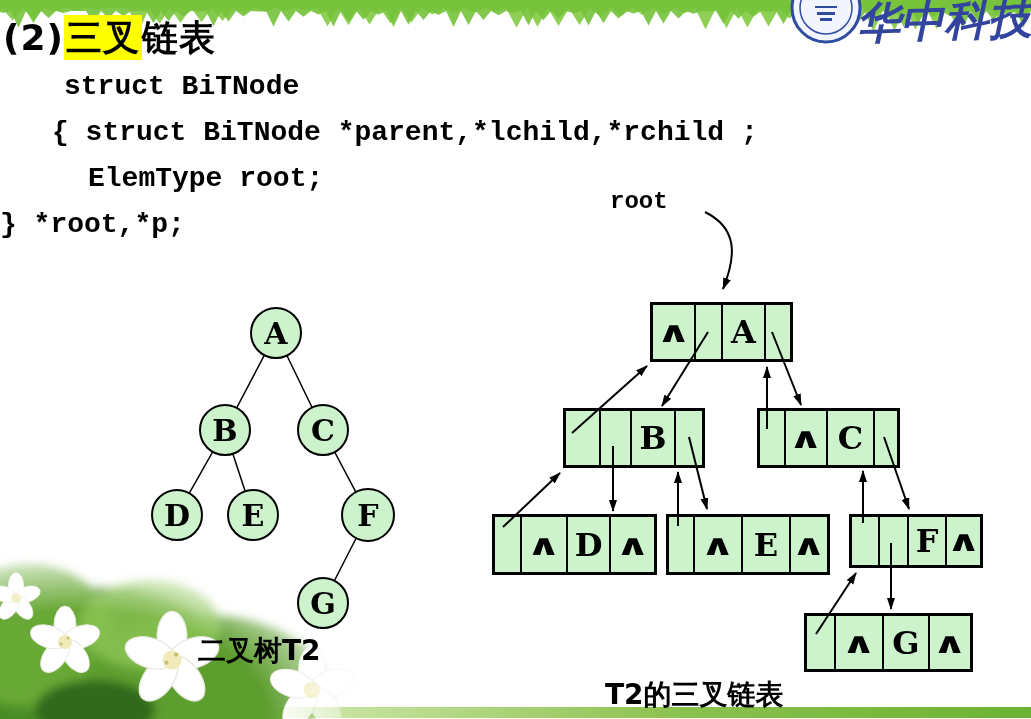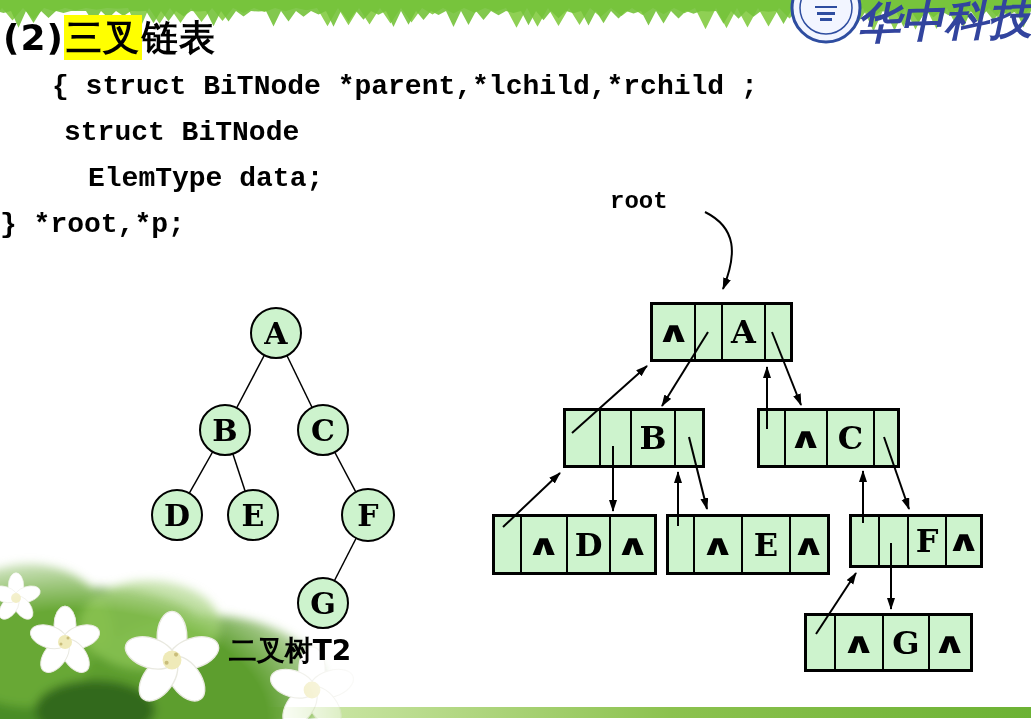--- a/index.html
+++ b/index.html
@@ -23,21 +23,21 @@
   .code .ln.i1{margin-left:64px;}
   .code .ln.i2{margin-left:52px;}
   .code .ln.i3{margin-left:88px;}
   .code .ln.i4{}
 
   
   .tree-edges{position:absolute;left:0;top:0;z-index:1;pointer-events:none;}
   .circle{position:absolute;z-index:2;width:52px;height:52px;border:2px solid #000;border-radius:50%;
     background:var(--node-fill);display:flex;align-items:center;justify-content:center;box-sizing:border-box;
     font-family:"DejaVu Serif",serif;font-size:30px;font-weight:bold;color:#000;}
-  .caption{position:absolute;z-index:5;font-size:28px;font-weight:bold;color:#000;text-align:center;
+  .caption{position:absolute;z-index:5;font-size:28px;font-weight:bold;color:#000;text-align:left;
     font-family:"DejaVu Sans",sans-serif;}
 
   
   .lbox{position:absolute;z-index:2;display:flex;background:var(--node-fill);border:3px solid #000;box-sizing:border-box;}
   .cell{border-right:2px solid #000;box-sizing:border-box;height:100%;display:flex;align-items:center;justify-content:center;
     font-size:29px;font-weight:bold;color:#000;}
   .cell:last-child{border-right:none;flex:1;}
   .cell span{display:inline-block;transform:scaleX(1.5);font-family:"DejaVu Sans",sans-serif;}
   .cell.data span{transform:none;font-family:"DejaVu Serif",serif;font-size:32px;}
   .root-label{position:absolute;left:610px;top:188px;z-index:5;font-size:24px;font-weight:bold;color:#000;
@@ -129,23 +129,23 @@
     <circle cx="38" cy="38" r="26" fill="none" stroke="#2e4da0" stroke-width="1.5"></circle>
     <rect x="29" y="42" width="18" height="3" fill="#2e4da0"></rect>
     <rect x="32" y="48" width="12" height="3" fill="#2e4da0"></rect>
     <rect x="27" y="36" width="22" height="2" fill="#2e4da0"></rect>
   </svg>
   <div class="wordmark">华中科技大学</div>
 
   <div class="title"><span>(2)</span><span class="hl">三叉</span><span>链表</span></div>
 
   <div class="code">
+    <div class="ln i1">struct BiTNode</div>
     <div class="ln i2">{ struct BiTNode *parent,*lchild,*rchild ;</div>
-    <div class="ln i1">struct BiTNode</div>
-    <div class="ln i3">ElemType data;</div>
+    <div class="ln i3">ElemType root;</div>
     <div class="ln i4">} *root,*p;</div>
   </div>
 
   <svg class="tree-edges" width="1031" height="719">
     <g stroke="#000" stroke-width="1.5">
       <line x1="276" y1="333" x2="225" y2="430"></line>
       <line x1="276" y1="333" x2="323" y2="430"></line>
       <line x1="225" y1="430" x2="177" y2="515"></line>
       <line x1="225" y1="430" x2="253" y2="515"></line>
       <line x1="323" y1="430" x2="368" y2="515"></line>
@@ -270,20 +270,21 @@
         <span>∧</span>
       </div>
     <div class="cell data" style="width:46px">
         <span>G</span>
       </div>
     <div class="cell">
         <span>∧</span>
       </div>
   </div>
 
+  <div class="caption" style="left:605px;top:676px;width:235px">T2的三叉链表</div>
 
   <svg class="arrows" width="1031" height="719">
     <defs>
       <marker id="ah" markerUnits="userSpaceOnUse" markerWidth="13" markerHeight="10" refX="11" refY="4" orient="auto">
         <path d="M0,0 L12,4 L0,8 z" fill="#000"></path>
       </marker>
     </defs>
     <g stroke="#000" stroke-width="2" fill="none">
       <path d="M 705 212 C 737 228 737 254 723 289" marker-end="url(#ah)"></path>
       <line x1="708" y1="332" x2="662" y2="406" marker-end="url(#ah)"></line>

